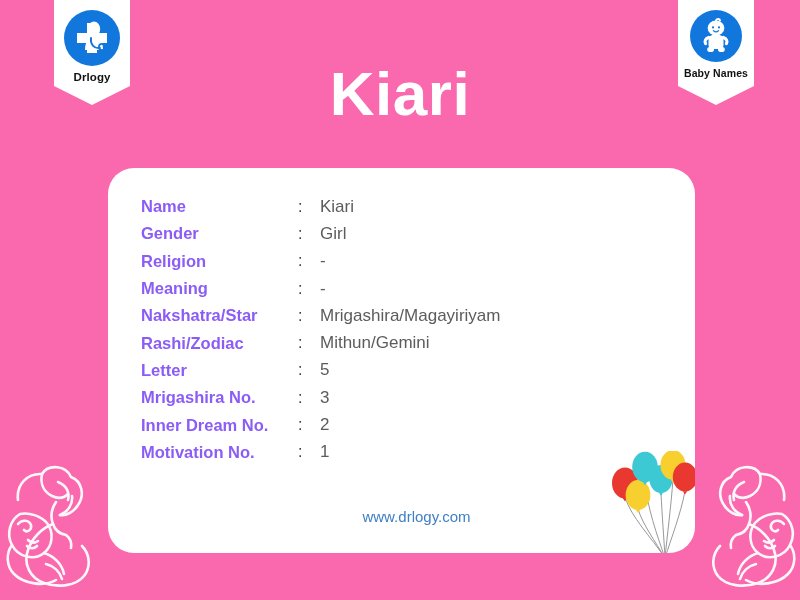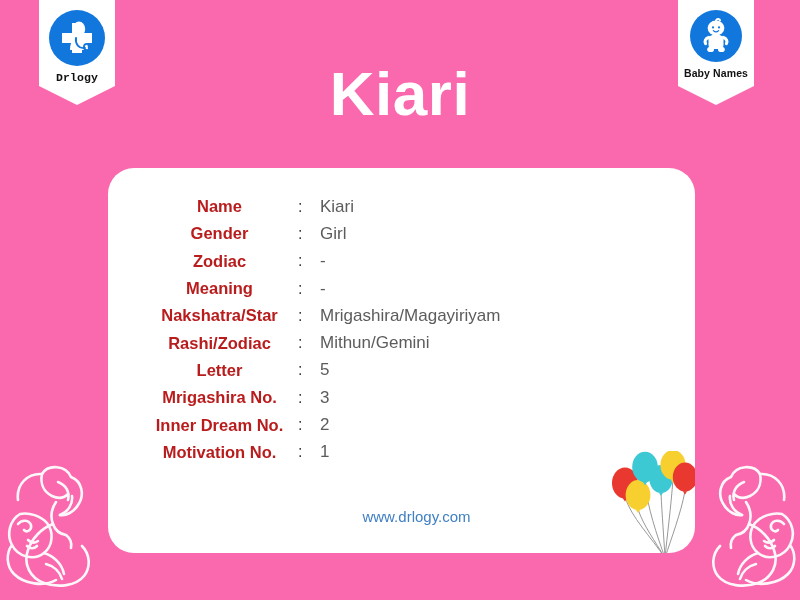--- a/index.html
+++ b/index.html
@@ -21,21 +21,21 @@
   .ribbon {
     position:absolute; top:0;
     width:76px;
     background:#ffffff;
     text-align:center;
     padding:8px 4px 0;
     filter:drop-shadow(0 2px 3px rgba(0,0,0,.18));
     -webkit-clip-path: polygon(0 0, 100% 0, 100% 82%, 50% 100%, 0 82%);
     clip-path: polygon(0 0, 100% 0, 100% 82%, 50% 100%, 0 82%);
   }
-  .ribbon.left  { left:39px;  height:105px;font-family:Liberation Mono, monospace; }
+  .ribbon.left  { left:54px;  height:105px; }
   .ribbon.right { right:46px; height:105px; }
   .ribbon .badge-icon {
     width:56px; height:56px; border-radius:50%;
     background:#1177dd; margin:2px auto 5px;
     display:flex; align-items:center; justify-content:center;
   }
   .ribbon.right .badge-icon { width:52px; height:52px; }
   .ribbon .badge-label {
     font-size:11.5px; font-weight:bold; color:#111; letter-spacing:.1px;
     white-space:nowrap;
@@ -57,24 +57,23 @@
     background:#ffffff;
     border-radius:26px;
     overflow:hidden;
   }
   .info-table {
     position:absolute; left:33px; top:25px;
     border-collapse:collapse;
   }
   .info-table td { padding:0; height:27.3px; vertical-align:middle; }
   .td-label {
-    font-size:16.5px; font-weight:bold; color:#b91c1c;
+    font-size:16.5px; font-weight:bold; color:#8b5cf6;
     white-space:nowrap; padding-right:8px;
     width:157px;
-    text-align:center;
   }
   .td-colon {
     font-size:16px; color:#3b3b3b; width:22px; text-align:left;
   }
   .td-value {
     font-size:17px; color:#5c5c5c; white-space:nowrap; font-weight:400;
   }
   .site-url {
     position:absolute; left:15px; width:100%; top:340px;
     text-align:center; font-size:15px; color:#3f7fc4; font-weight:400;
@@ -189,21 +188,21 @@
           <td class="td-label">Name</td>
           <td class="td-colon">:</td>
           <td class="td-value">Kiari</td>
         </tr>
         <tr>
           <td class="td-label">Gender</td>
           <td class="td-colon">:</td>
           <td class="td-value">Girl</td>
         </tr>
         <tr>
-          <td class="td-label">Zodiac</td>
+          <td class="td-label">Religion</td>
           <td class="td-colon">:</td>
           <td class="td-value">-</td>
         </tr>
         <tr>
           <td class="td-label">Meaning</td>
           <td class="td-colon">:</td>
           <td class="td-value">-</td>
         </tr>
         <tr>
           <td class="td-label">Nakshatra/Star</td>

